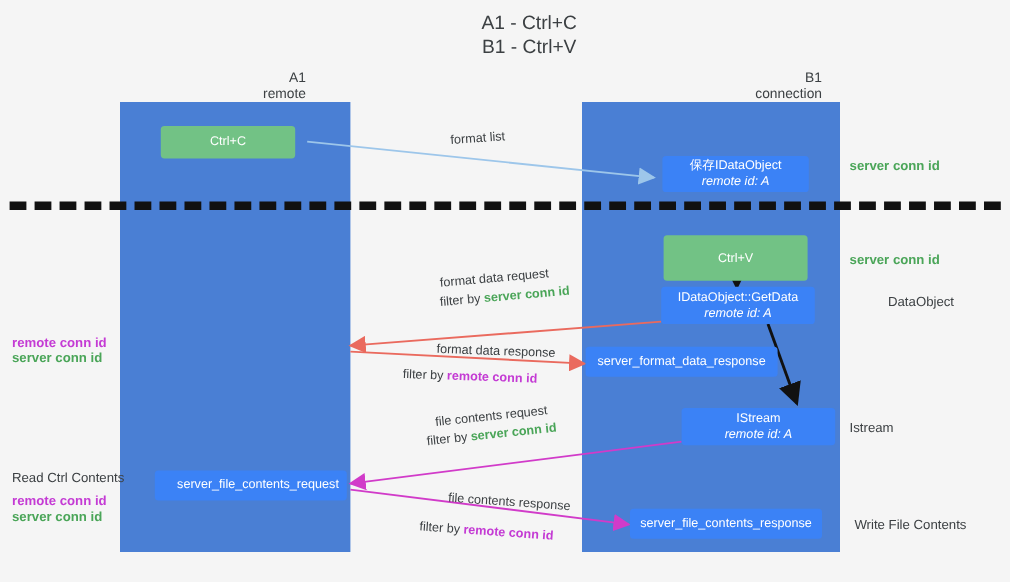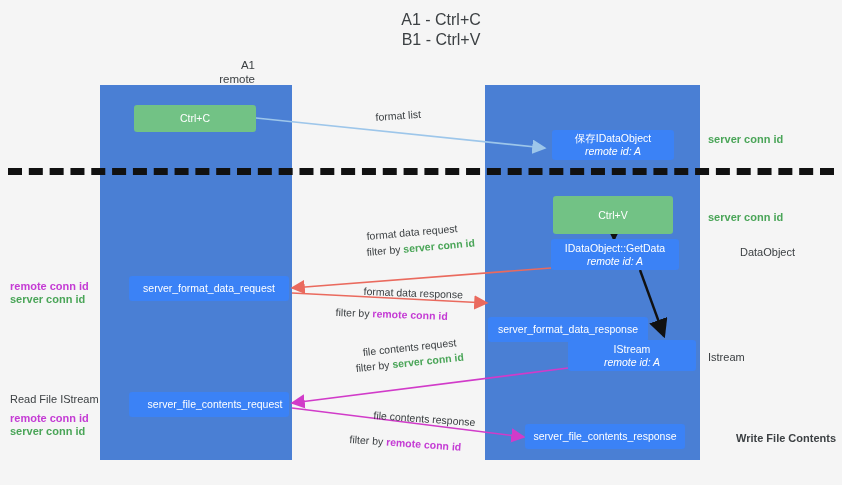--- a/index.html
+++ b/index.html
@@ -71,20 +71,24 @@
 
   <div class="abs" id="title">
     <div>A1 - Ctrl+C</div>
     <div>B1 - Ctrl+V</div>
   </div>
 
   <div class="abs lane-head" style="left:135px;top:58px;width:120px;">
     <div>A1</div>
     <div>remote</div>
   </div>
+  <div class="abs lane-head" style="left:545px;top:58px;width:140px;">
+    <div>B1</div>
+    <div>connection</div>
+  </div>
 
   <div class="abs lane" style="left:100px;top:85px;width:192px;height:375px;"></div>
   <div class="abs lane" style="left:485px;top:85px;width:215px;height:375px;"></div>
 
   <svg xmlns="http://www.w3.org/2000/svg">
     <defs>
       <marker id="ah-blue" markerWidth="9" markerHeight="9" refX="8" refY="4.5" orient="auto">
         <path d="M0,0 L9,4.5 L0,9 z" fill="#9dc6ea"></path>
       </marker>
       <marker id="ah-red" markerWidth="9" markerHeight="9" refX="8" refY="4.5" orient="auto">
@@ -108,43 +112,40 @@
 
     <line x1="292" y1="293" x2="487" y2="303" stroke="#ea6a5e" stroke-width="1.6" marker-end="url(#ah-red)"></line>
 
     <line x1="568" y1="368" x2="292" y2="403" stroke="#d13bc9" stroke-width="1.6" marker-end="url(#ah-magenta)"></line>
 
     <line x1="292" y1="408" x2="524" y2="437" stroke="#d13bc9" stroke-width="1.6" marker-end="url(#ah-magenta)"></line>
   </svg>
 
   <div class="abs" id="divider"></div>
 
-  <div class="node green" style="left:134px;top:105px;width:122px;height:27px;">
+  <div class="node green" style="left:134px;top:105px;width:112px;height:27px;">
     <span>Ctrl+C</span>
   </div>
 
   <div class="node orange" style="left:552px;top:130px;width:122px;height:30px;">
     <span>保存IDataObject</span>
     <span class="l2">remote id: A</span>
   </div>
 
   <div class="node green" style="left:553px;top:196px;width:120px;height:38px;text-align:right;">
     <span>Ctrl+V</span>
   </div>
 
   <div class="node orange" style="left:551px;top:239px;width:128px;height:31px;">
     <span>IDataObject::GetData</span>
     <span class="l2">remote id: A</span>
   </div>
 
-  <div class="node orange" style="left:129px;top:276px;width:160px;height:25px;">
-    <span>server_format_data_request</span>
-  </div>
 
-  <div class="node orange" style="left:488px;top:289px;width:160px;height:25px;margin-top:28px;">
+  <div class="node orange" style="left:488px;top:289px;width:160px;height:25px;">
     <span>server_format_data_response</span>
   </div>
 
   <div class="node orange" style="left:568px;top:340px;width:128px;height:31px;">
     <span>IStream</span>
     <span class="l2">remote id: A</span>
   </div>
 
   <div class="node orange" style="left:129px;top:392px;width:160px;height:25px;padding-left:16px;">
     <span>server_file_contents_request</span>
@@ -155,26 +156,26 @@
   </div>
 
   <div class="abs side-label c-green" style="left:708px;top:132px;">server conn id</div>
 
   <div class="abs side-label c-green" style="left:708px;top:210px;">server conn id</div>
 
   <div class="abs plain" style="left:708px;top:245px;margin-left:32px;">DataObject</div>
 
   <div class="abs plain" style="left:708px;top:350px;">Istream</div>
 
-  <div class="abs plain" style="left:736px;top:431px;font-weight:bold;">Write File Contents</div>
+  <div class="abs plain" style="left:712px;top:431px;">Write File Contents</div>
 
   <div class="abs side-label c-magenta" style="left:10px;top:279px;">remote conn id</div>
   <div class="abs side-label c-green" style="left:10px;top:292px;">server conn id</div>
 
-  <div class="abs plain" style="left:10px;top:392px;">Read File IStream</div>
+  <div class="abs plain" style="left:10px;top:392px;">Read Ctrl Contents</div>
   <div class="abs side-label c-magenta" style="left:10px;top:411px;">remote conn id</div>
   <div class="abs side-label c-green" style="left:10px;top:424px;">server conn id</div>
 
   <div class="abs arrow-label" style="left:375px;top:110px;transform:rotate(-4deg);">format list</div>
 
   <div class="abs arrow-label" style="left:366px;top:229px;transform:rotate(-5deg);">format data request</div>
   <div class="abs arrow-label" style="left:366px;top:245px;transform:rotate(-5deg);">
     <span>filter by </span><b class="c-green">server conn id</b>
   </div>
 

